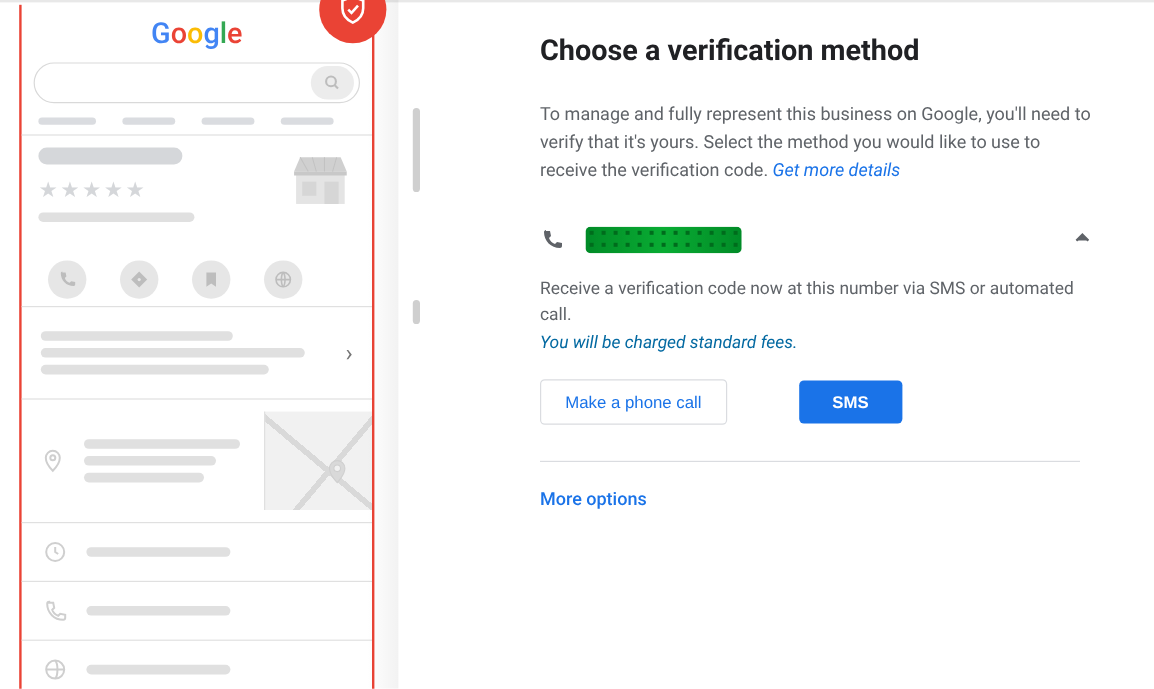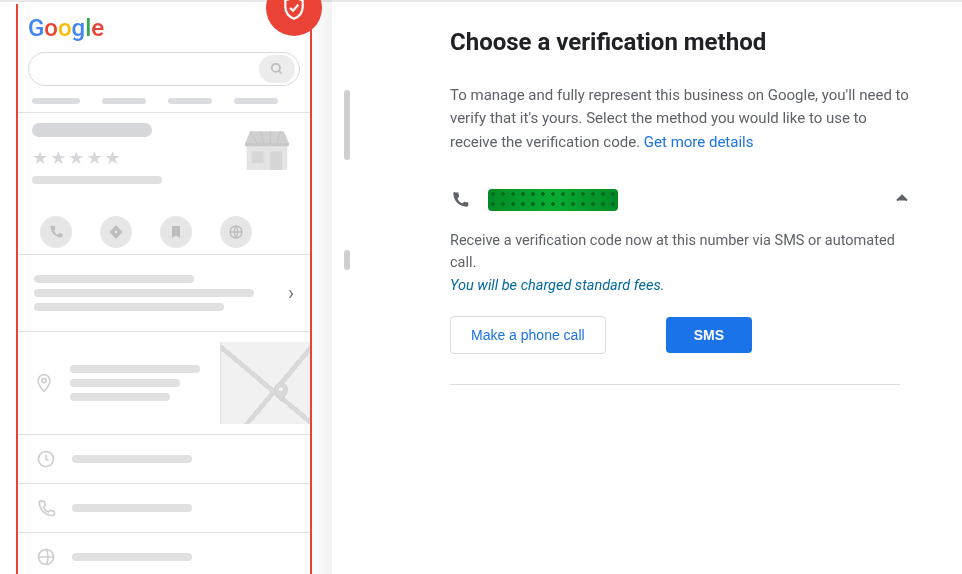--- a/index.html
+++ b/index.html
@@ -32,21 +32,21 @@
   .red-badge {
     position:absolute;
     top:-24px; right:-12px;
     width:56px; height:56px;
     background:#ea4335;
     border-radius:50%;
     display:flex; align-items:center; justify-content:center;
     z-index:5;
   }
   .red-badge svg { width:26px; height:26px; stroke:#fff; fill:none; stroke-width:2; }
-  .glogo { text-align:left; font-size:24px; font-weight:500; letter-spacing:0; margin:4px 0 10px; }
+  .glogo { text-align:center; font-size:24px; font-weight:500; letter-spacing:0; margin:4px 0 10px; }
   .glogo .b{color:#4285f4}.glogo .r{color:#ea4335}.glogo .y{color:#fbbc05}.glogo .g{color:#34a853}
   .search-pill {
     height:34px; border:1px solid #d9d9d9; border-radius:18px;
     display:flex; align-items:center; justify-content:flex-end; padding-right:4px;
     margin-bottom:12px;
   }
   .search-btn {
     width:36px;height:28px;border-radius:14px;background:#ececec;
     display:flex;align-items:center;justify-content:center;
   }
@@ -86,21 +86,21 @@
 
   .left-shadow{position:absolute;right:18px;top:0;bottom:0;width:26px;
     background:linear-gradient(to right,rgba(0,0,0,0),rgba(0,0,0,0.05));pointer-events:none;}
   .scroll-hint{position:absolute;right:0;top:90px;width:6px;height:70px;background:#cfcfcf;border-radius:3px;}
   .scroll-hint2{position:absolute;right:0;top:250px;width:6px;height:20px;background:#cfcfcf;border-radius:3px;}
 
   
   .right-col{flex:1;padding:28px 50px 0 100px;}
   h1{font-size:24px;font-weight:700;color:#202124;margin-bottom:28px;}
   .intro{font-size:15px;color:#5f6368;line-height:1.55;margin-bottom:30px;max-width:460px;}
-  .intro a{color:#1a73e8;text-decoration:none;}
+  .intro a{color:#1a73e8;text-decoration:none;font-style:italic;}
   .method-head{display:flex;align-items:center;gap:18px;cursor:pointer;padding:4px 0 18px;}
   .method-head svg{width:20px;height:20px;fill:#5f6368;}
   .redact{width:130px;height:22px;background:#0c8a2f;border-radius:4px;
     background-image:
       radial-gradient(circle,#0a6e25 2px,transparent 2px),
       linear-gradient(90deg,#0c8a2f,#14a83a,#0c8a2f);
     background-size:10px 10px,100% 100%;
     filter:contrast(1.1);
   }
   .expand{margin-left:auto;color:#5f6368;}
@@ -266,14 +266,15 @@
 
     <p class="desc">Receive a verification code now at this number via SMS or automated call.</p>
     <p class="fees">You will be charged standard fees.</p>
 
     <div class="actions">
       <button class="btn-outline">Make a phone call</button>
       <button class="btn-primary">SMS</button>
     </div>
 
     <div class="hr"></div>
+    <div class="more">More options</div>
   </div>
 </div>
 
 </body></html>

